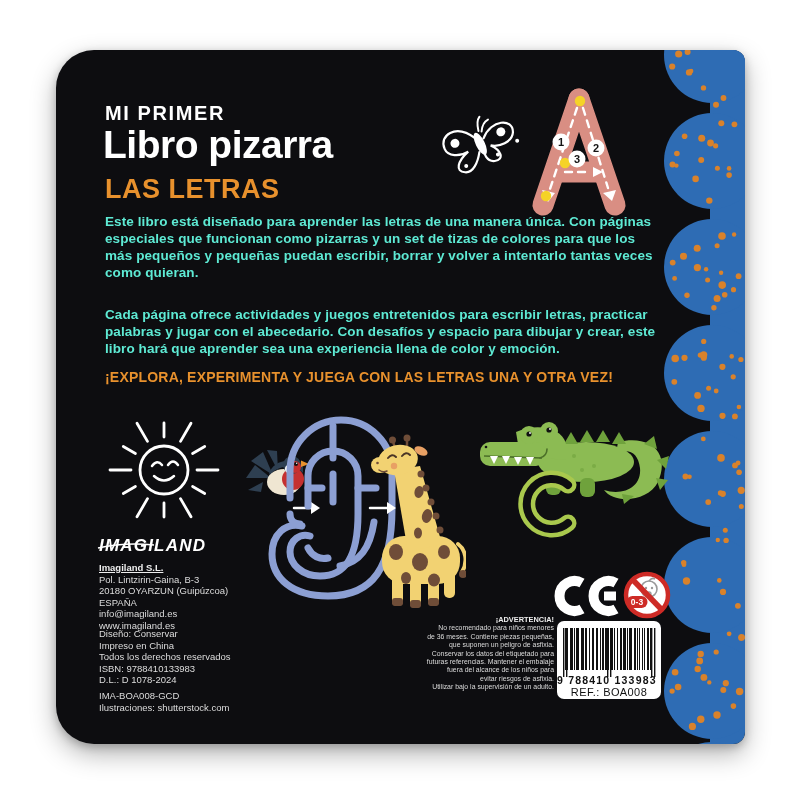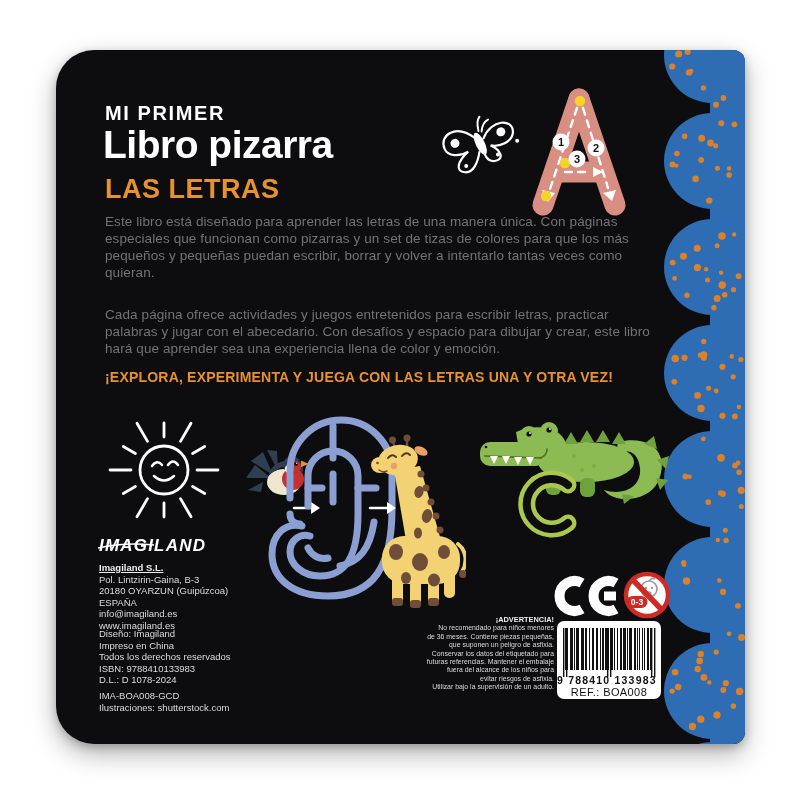--- a/index.html
+++ b/index.html
@@ -7,21 +7,21 @@
          overflow:hidden;font-family:"Liberation Sans",sans-serif;}
   .book{position:absolute;left:56px;top:50px;width:689px;height:694px;
         background:var(--cover-black,#0d0d10);
         border-radius:38px 12px 12px 38px;overflow:hidden;
         box-shadow:0 10px 26px rgba(0,0,0,.30),0 3px 8px rgba(0,0,0,.22);}
   .abs{position:absolute;}
   
   .series{left:49px;top:52px;color:#fff;font-size:20px;font-weight:700;letter-spacing:1.6px;}
   .main-title{left:47px;top:73px;color:#fff;font-size:39px;font-weight:700;letter-spacing:-0.5px;}
   .sub-title{left:49px;top:124px;color:var(--orange-accent,#e8912d);font-size:27px;font-weight:700;letter-spacing:.5px;}
-  .para{left:49px;color:#737373;font-size:13.5px;font-weight:400;line-height:17px;width:556px;letter-spacing:.1px;}
+  .para{left:49px;color:#5eead4;font-size:13.5px;font-weight:700;line-height:17px;width:556px;letter-spacing:.1px;}
   .p1{top:163px;} .p2{top:256px;}
   .cta{left:49px;top:319px;color:var(--orange-accent,#e8912d);font-size:14px;font-weight:700;letter-spacing:.2px;}
   .logo{left:43px;top:486px;color:#fff;font-size:17px;font-weight:700;letter-spacing:1.2px;font-style:italic;}
   .logo-swoosh{left:41px;top:492px;width:58px;height:8px;}
   .addr{left:43px;top:512px;color:#ddd;font-size:9.5px;line-height:11.5px;}
   .addr div:first-child{font-weight:700;color:#eee;text-decoration:underline;}
   .credits{left:43px;top:578px;color:#ddd;font-size:9.5px;line-height:11.5px;}
   .credits2{left:43px;top:640px;color:#ddd;font-size:9.5px;line-height:11.5px;}
   .warning{left:348px;top:566px;width:150px;color:#dcdcdc;font-size:6.9px;line-height:8.4px;text-align:right;}
   .warning .wtitle{font-size:7.4px;font-weight:700;color:#eee;}
@@ -354,21 +354,21 @@
     </svg>
     <div class="abs addr">
         <div>Imagiland S.L.</div>
         <div>Pol. Lintzirin-Gaina, B-3</div>
         <div>20180 OYARZUN (Guipúzcoa)</div>
         <div>ESPAÑA</div>
         <div>info@imagiland.es</div>
         <div>www.imagiland.es</div>
       </div>
     <div class="abs credits">
-        <div>Diseño: Imagiland</div>
+        <div>Diseño: Conservar</div>
         <div>Impreso en China</div>
         <div>Todos los derechos reservados</div>
         <div>ISBN: 9788410133983</div>
         <div>D.L.: D 1078-2024</div>
       </div>
     <div class="abs credits2">
         <div>IMA-BOA008-GCD</div>
         <div>Ilustraciones: shutterstock.com</div>
       </div>
 

